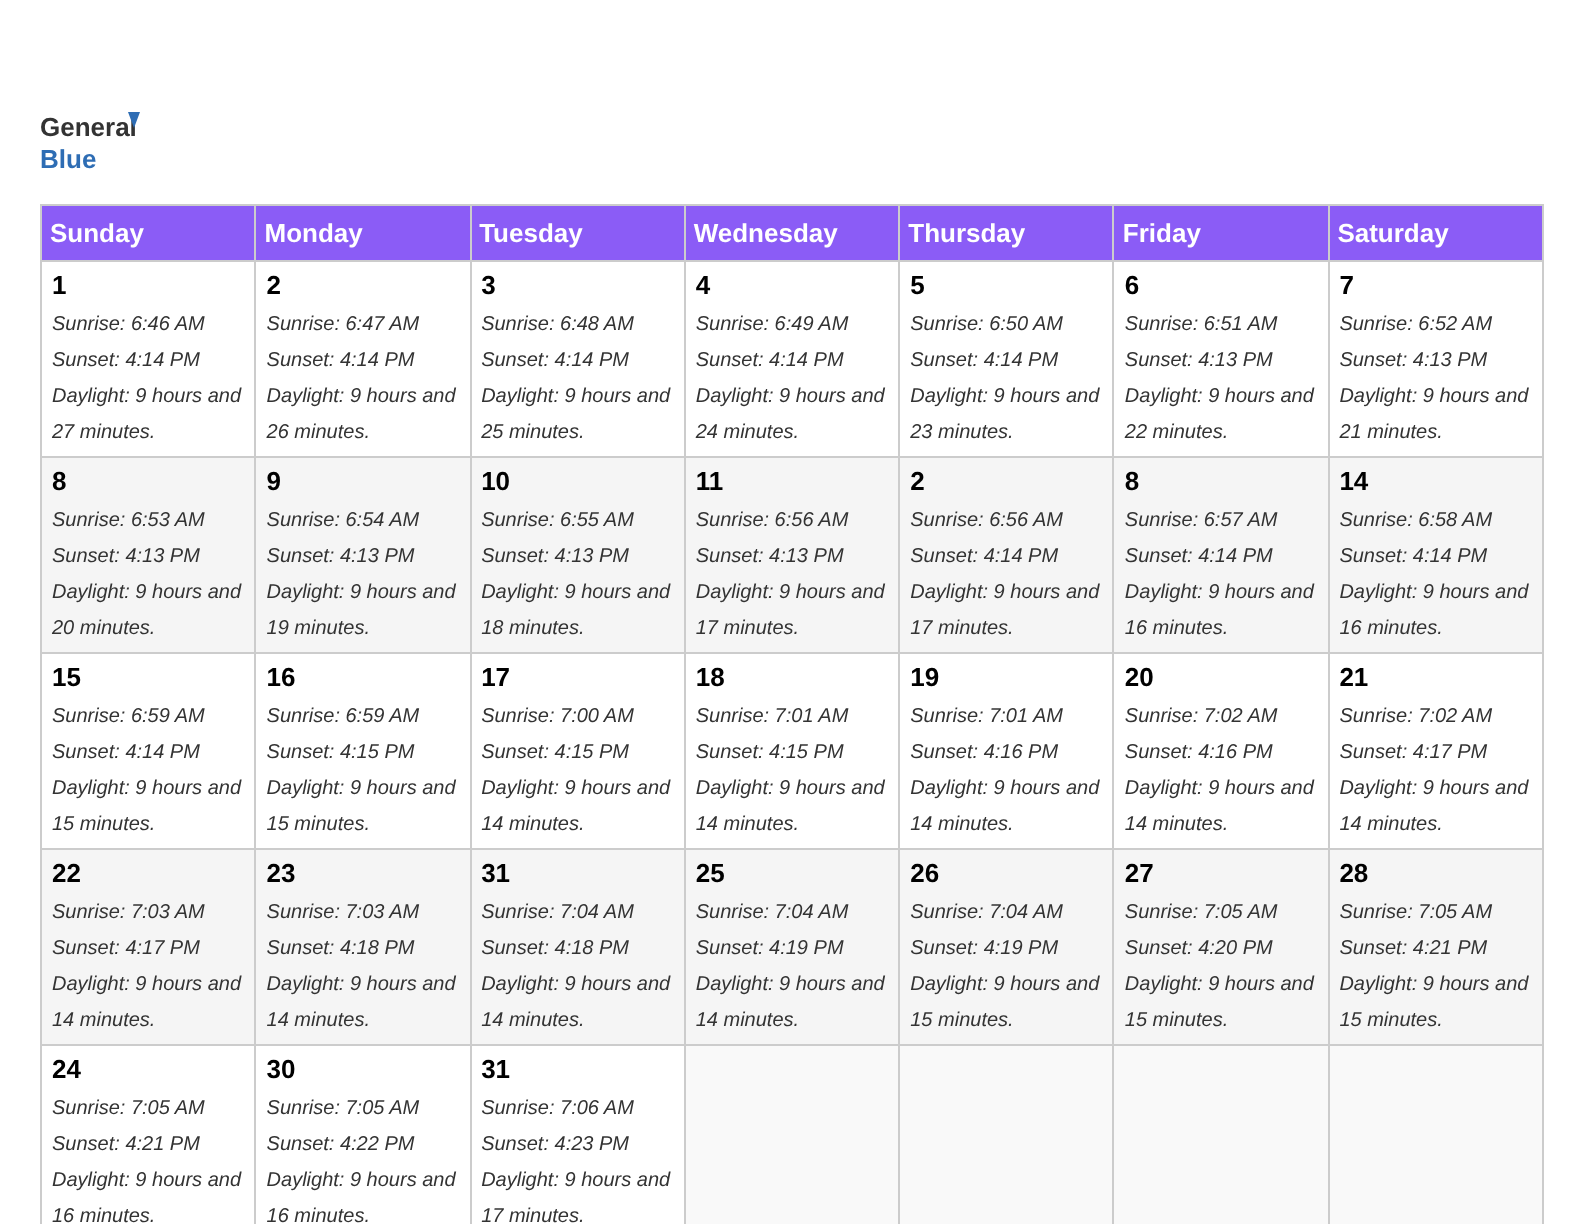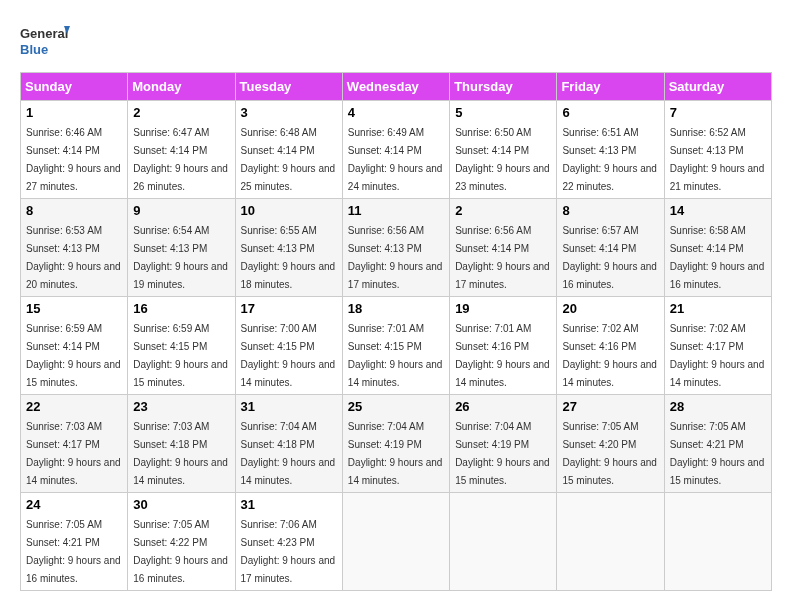--- a/index.html
+++ b/index.html
@@ -8,20 +8,21 @@
       background: #fff;
       width: 792px;
       min-height: 612px;
       padding: 20px;
     }
     .header {
       display: flex;
       justify-content: space-between;
       align-items: flex-start;
       margin-bottom: 10px;
+      margin-top: 30px;
     }
     .logo {
       display: flex;
       align-items: center;
       gap: 4px;
     }
     .title-block {
       text-align: right;
     }
     .month-title {
@@ -32,21 +33,21 @@
     .location-title {
       font-size: 16px;
       color: #555;
     }
     table {
       width: 100%;
       border-collapse: collapse;
       table-layout: fixed;
     }
     th {
-      background-color: #d946ef;
+      background-color: #8b5cf6;
       color: #fff;
       padding: 6px 4px;
       font-size: 13px;
       font-weight: bold;
       text-align: left;
       border: 1px solid #ccc;
     }
     td {
       border: 1px solid #ccc;
       vertical-align: top;
@@ -60,20 +61,21 @@
     .day-num {
       font-weight: bold;
       font-size: 13px;
       display: block;
       margin-bottom: 2px;
     }
     .day-info {
       font-size: 10px;
       color: #333;
       line-height: 1.4;
+      font-style: italic;
     }
     td.empty {
       background: #f9f9f9;
     }
   </style>
 </head>
 <body>
 
 <div class="header">
   <div class="logo">

